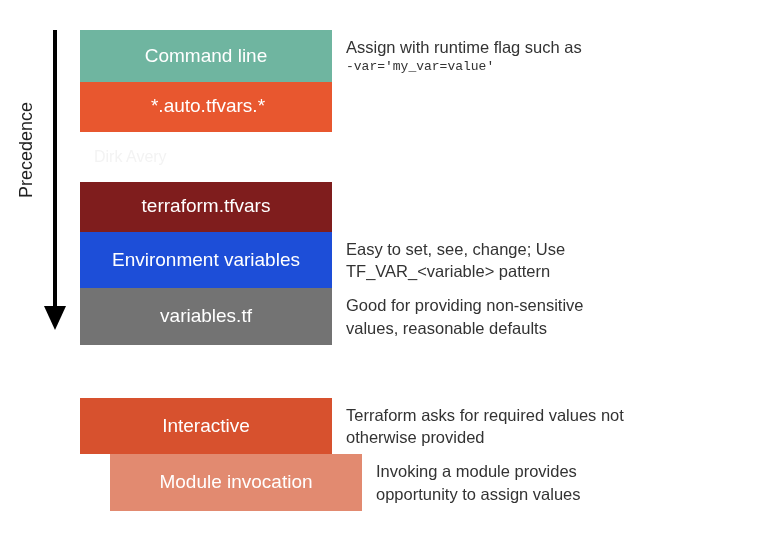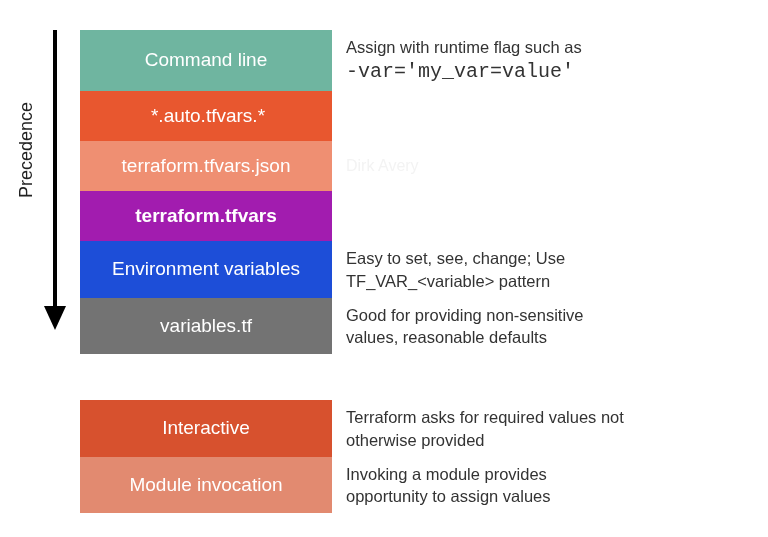--- a/index.html
+++ b/index.html
@@ -86,27 +86,27 @@
   .desc {
     flex: 1;
     padding: 6px 8px 6px 14px;
     font-size: 16.5px;
     color: #333;
     line-height: 1.35;
     display: flex;
     flex-direction: column;
     justify-content: center;
   }
-  .code { font-family: "Courier New", Courier, monospace; font-size: 20px; }
+  .code { font-family: "Courier New", Courier, monospace; font-size: 13px; }
   .watermark {
     color: #f3f3f3;
     font-size: 16px;
   }
   .gap { height: 38px; }
-  .group2 { margin-top: 8px; }
+  .group2 { margin-top: 15px; }
 </style>
 </head>
 <body>
 
 <div class="diagram">
 
   <div class="axis-col">
     <span class="axis-label">Precedence</span>
     <div class="arrow">
       <div class="arrow-line"></div>
@@ -122,28 +122,27 @@
         <span>Assign with runtime flag such as</span>
         <span class="code">-var='my_var=value'</span>
       </div>
     </div>
 
     <div class="row">
       <div class="bar" style="background: rgb(232, 87, 47); padding-left: 12px;">*.auto.tfvars.*</div>
     </div>
 
     <div class="row">
-      <div class="bar" style="background: rgb(239, 143, 114);">terraform.tfvars.json</div>
       <div class="desc">
         <span class="watermark">Dirk Avery</span>
       </div>
     </div>
 
     <div class="row">
-      <div class="bar" style="background: #a21caf; font-weight: bold;">terraform.tfvars</div>
+      <div class="bar" style="background: #7f1d1d;">terraform.tfvars</div>
       <div class="desc"></div>
     </div>
 
     <div class="row">
       <div class="bar" style="background: #1d4ed8;">Environment variables</div>
       <div class="desc">
         <span>Easy to set, see, change; Use</span>
         <span>TF_VAR_&lt;variable&gt; pattern</span>
       </div>
     </div>
@@ -160,21 +159,21 @@
 
     <div class="row group2">
       <div class="bar" style="background: rgb(215, 81, 46);">Interactive</div>
       <div class="desc">
         <span>Terraform asks for required values not</span>
         <span>otherwise provided</span>
       </div>
     </div>
 
     <div class="row">
-      <div class="bar" style="background: rgb(226, 138, 112);">Module invocation</div>
+      <div class="bar" style="background: rgb(226, 138, 112); margin-left: 30px;">Module invocation</div>
       <div class="desc">
         <span>Invoking a module provides</span>
         <span>opportunity to assign values</span>
       </div>
     </div>
 
   </div>
 </div>
 
 </body></html>

